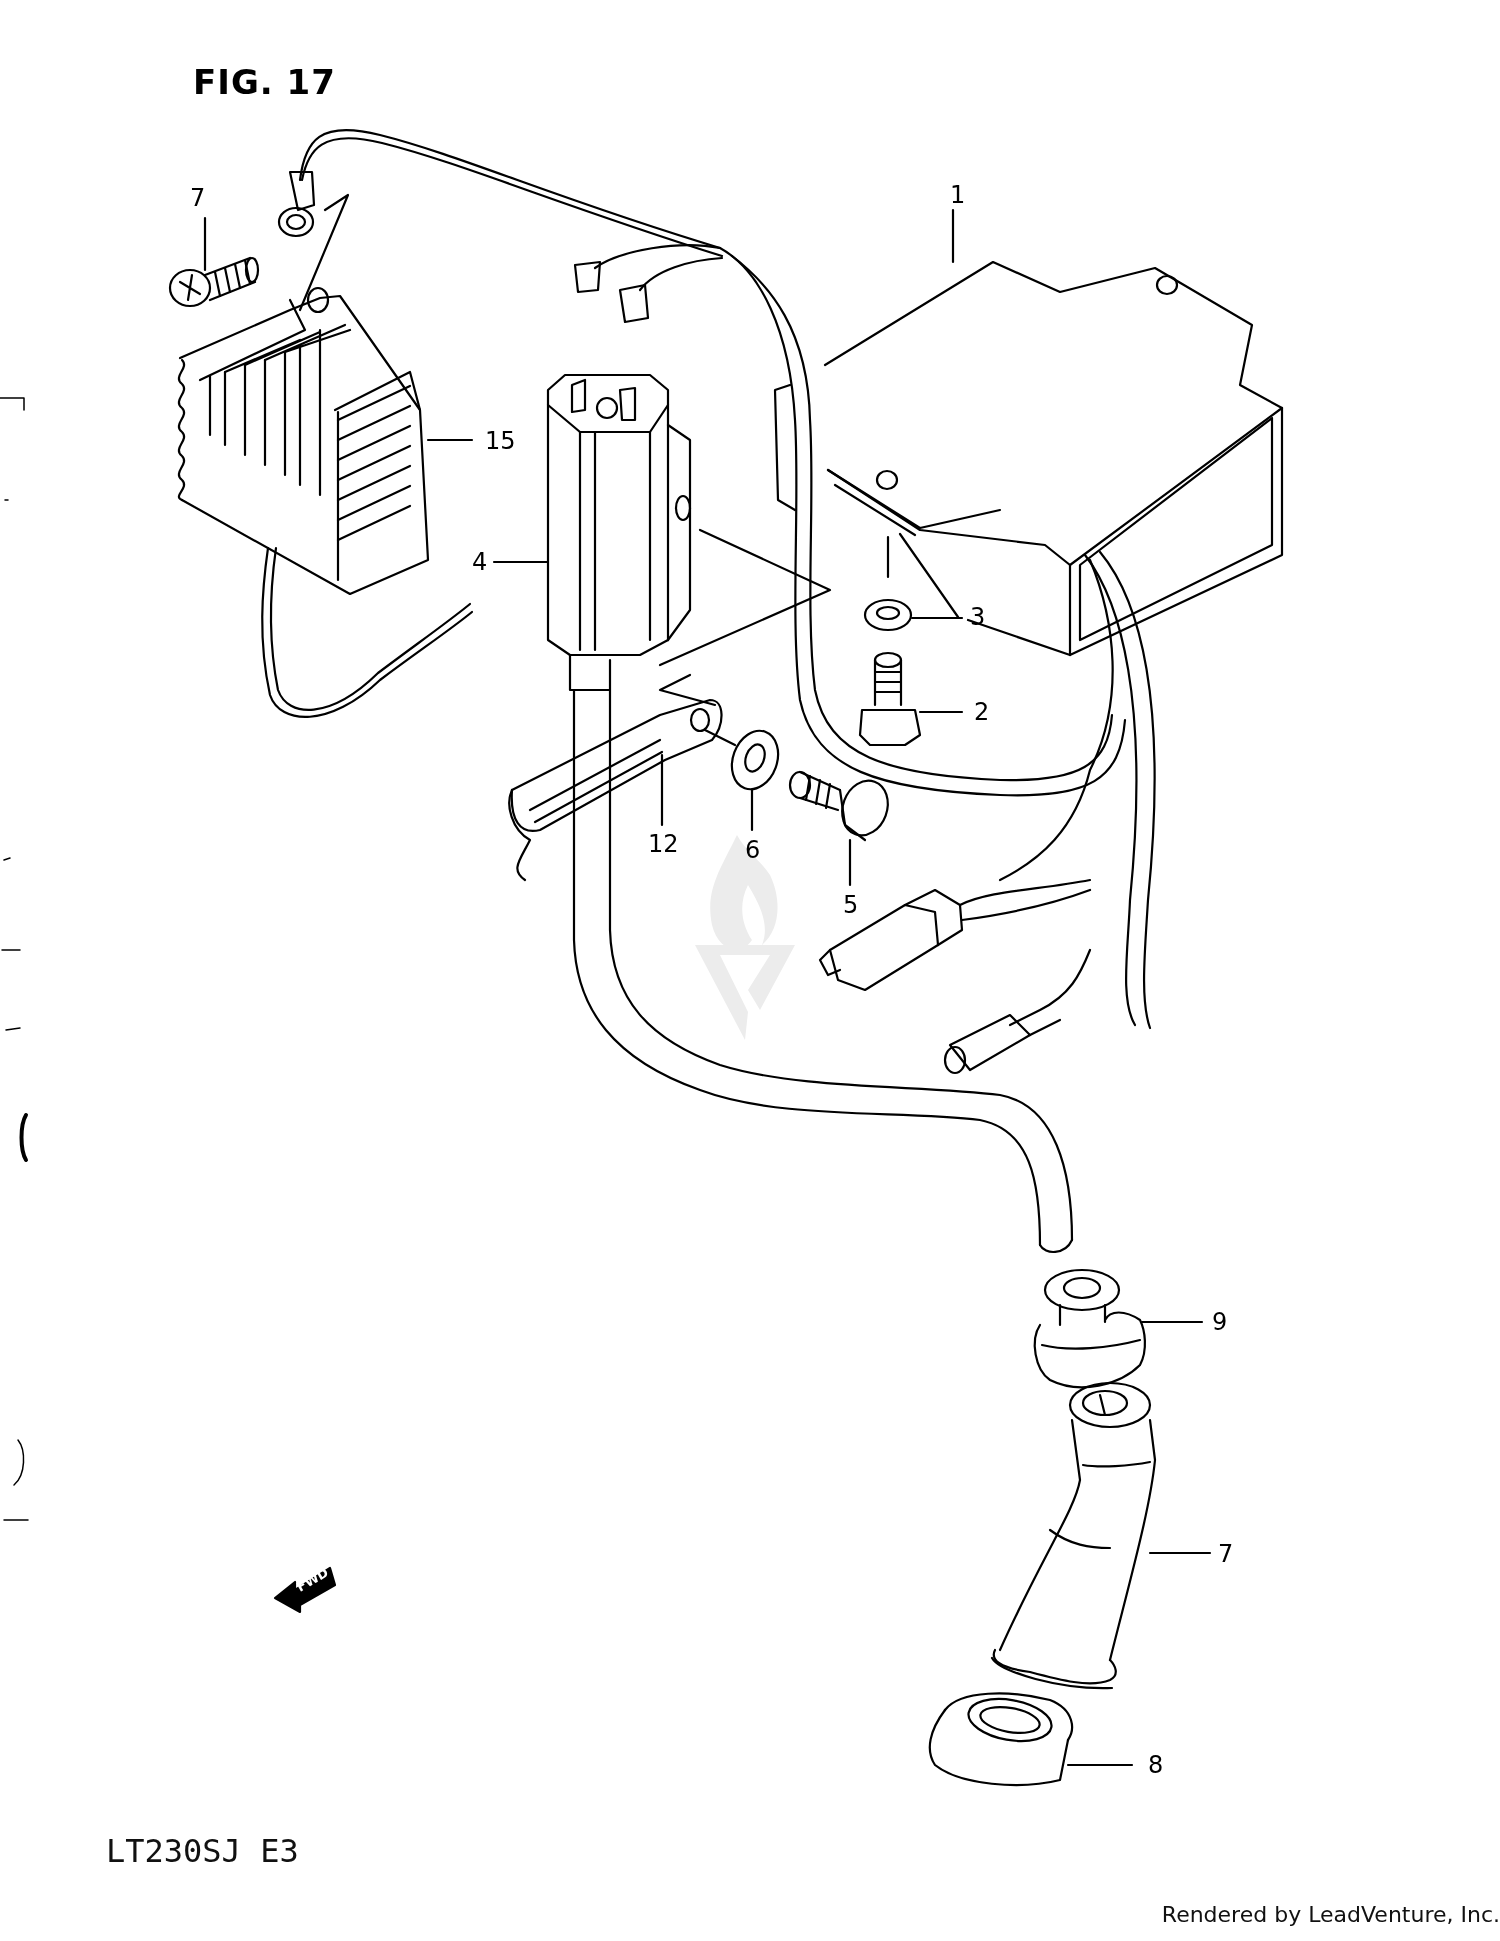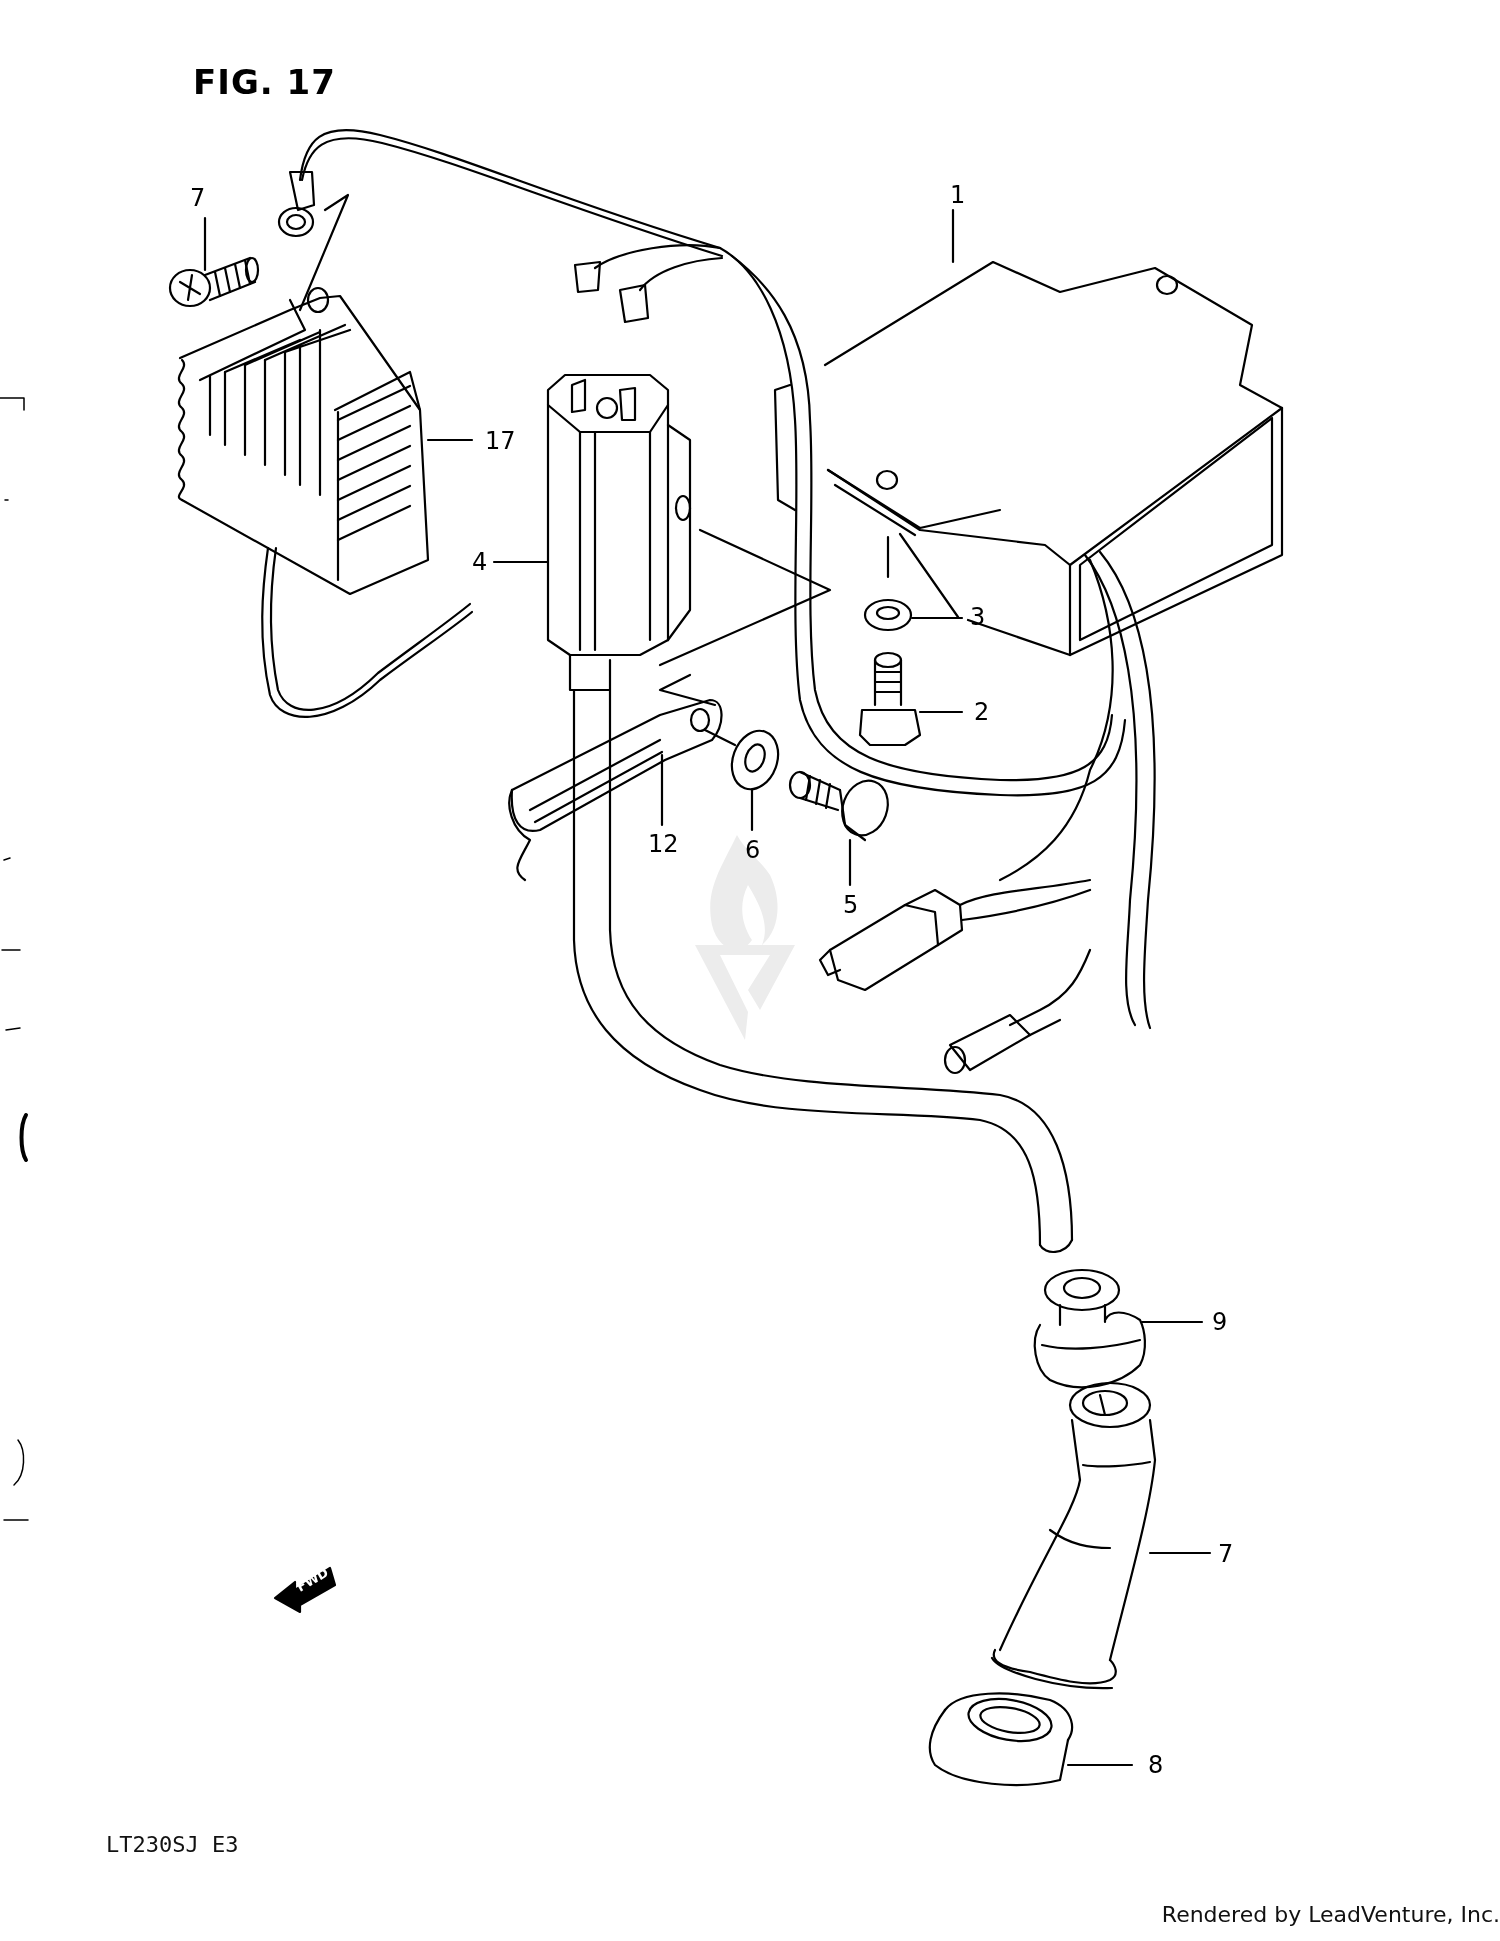--- a/index.html
+++ b/index.html
@@ -1,19 +1,19 @@
 <!DOCTYPE html>
 <html><head>
 <meta charset="utf-8">
 <style>
   html, body { margin: 0; padding: 0; background: #ffffff; }
   body { width: 1500px; height: 1941px; position: relative; overflow: hidden; font-family: "Liberation Sans", sans-serif; }
   .canvas { position: absolute; left: 0; top: 0; width: 1216px; height: 1941px; }
   .fig-title { position: absolute; left: 193px; top: 62px; font-family: "DejaVu Sans", sans-serif; font-weight: bold; font-size: 34px; letter-spacing: 1px; color: #000; }
-  .model-code { position: absolute; left: 106px; top: 1832px; font-family: "DejaVu Sans Mono", monospace; font-size: 22px; color: #111; }
+  .model-code { position: absolute; left: 106px; top: 1832px; font-family: "DejaVu Sans Mono", monospace; font-size: 32px; color: #111; }
   .footer { position: absolute; left: 0; width: 1500px; top: 1902px; text-align: right; font-family: "DejaVu Sans", sans-serif; font-size: 22px; color: #111; }
   .callout { position: absolute; font-family: "DejaVu Sans", sans-serif; font-size: 24px; color: #000; line-height: 1; }
   .watermark-text { position: absolute; left: 490px; top: 1068px; font-family: "DejaVu Sans", sans-serif; font-size: 52px; letter-spacing: 26px; color: #ebebeb; }
   svg text { font-family: "DejaVu Sans", sans-serif; }
 </style>
 </head>
 <body>
 
 <div class="canvas">
 
@@ -208,19 +208,19 @@
 
   <div class="callout" style="left:950px;top:183px">1</div>
   <div class="callout" style="left:974px;top:700px">2</div>
   <div class="callout" style="left:970px;top:605px">3</div>
   <div class="callout" style="left:472px;top:550px">4</div>
   <div class="callout" style="left:843px;top:893px">5</div>
   <div class="callout" style="left:745px;top:838px">6</div>
   <div class="callout" style="left:1218px;top:1542px">7</div>
   <div class="callout" style="left:1148px;top:1753px">8</div>
   <div class="callout" style="left:1212px;top:1310px">9</div>
-  <div class="callout" style="left:485px;top:429px">17</div>
+  <div class="callout" style="left:485px;top:429px">15</div>
   <div class="callout" style="left:190px;top:186px">7</div>
   <div class="callout" style="left:648px;top:832px">12</div>
 
   <div class="model-code">LT230SJ  E3</div>
   <div class="footer">Rendered by LeadVenture, Inc.</div>
 </div>
 
 </body></html>

